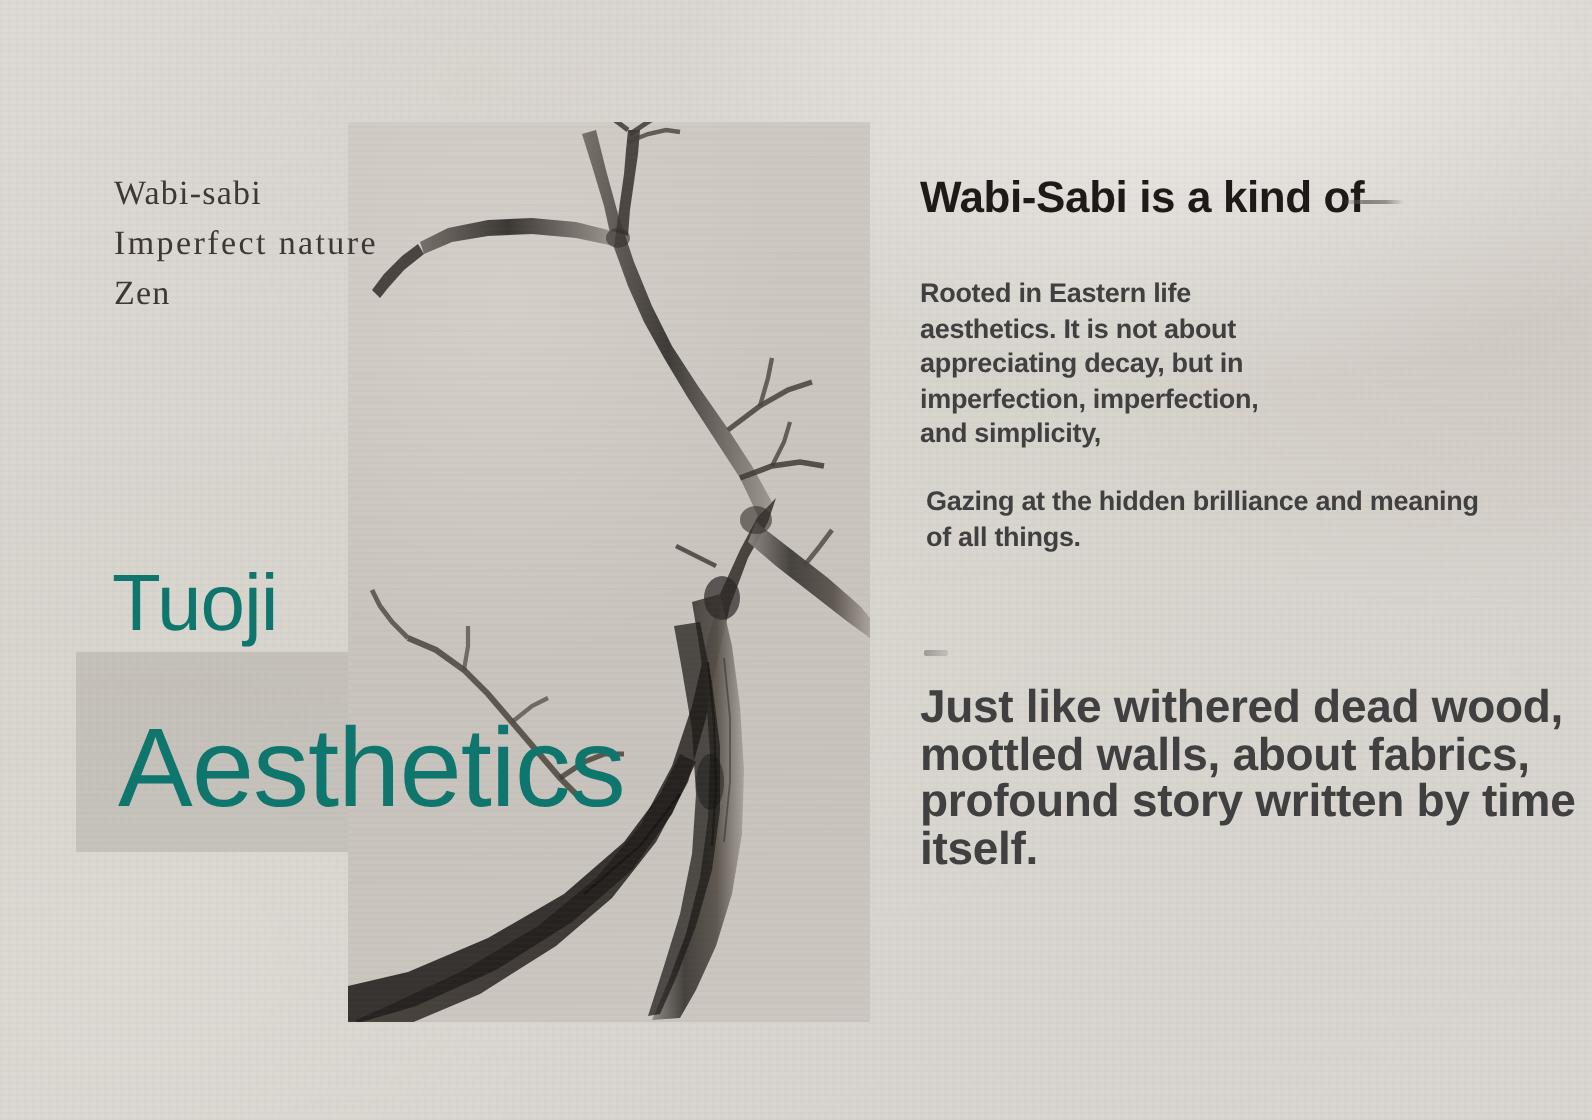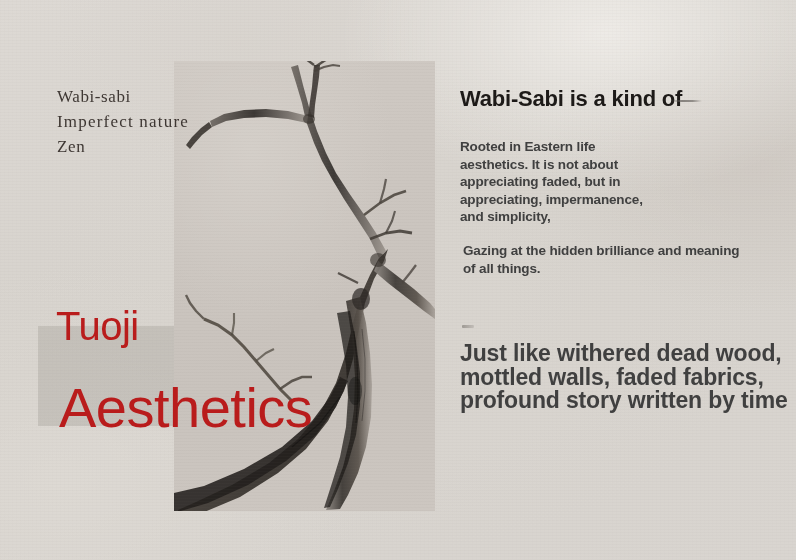--- a/index.html
+++ b/index.html
@@ -96,24 +96,23 @@
     width: 272px;
     height: 100px;
     background: rgba(140,134,128,0.26);
   }
 
   
   .big-title {
     position: absolute;
     font-family: "Liberation Sans", sans-serif;
     font-weight: 400;
-    color: #b91c1c;
+    color: #0f766e;
     letter-spacing: -0.5px;
     white-space: nowrap;
-    margin-top: 24px;
   }
   .title-tuoji {
     left: 56px;
     top: 279px;
     font-size: 40px;
     line-height: 46px;
   }
   .title-aesthetics {
     left: 59px;
     top: 361px;
@@ -287,31 +286,32 @@
   <div class="big-title title-aesthetics">Aesthetics</div>
 
   <div class="right-col">
     <div class="r-head">Wabi-Sabi is a kind of</div>
   </div>
   <div class="hair-rule"></div>
 
   <div class="para para-intro">
     <span class="pline">Rooted in Eastern life</span>
     <span class="pline">aesthetics. It is not about</span>
-    <span class="pline">appreciating faded, but in</span>
-    <span class="pline">appreciating, impermanence,</span>
+    <span class="pline">appreciating decay, but in</span>
+    <span class="pline">imperfection, imperfection,</span>
     <span class="pline">and simplicity,</span>
   </div>
 
   <div class="para para-gaze">
     <span class="pline">Gazing at the hidden brilliance and meaning</span>
     <span class="pline">of all things.</span>
   </div>
 
   <div class="hair-tick"></div>
 
   <div class="para para-closing">
     <span class="pline">Just like withered dead wood,</span>
-    <span class="pline">mottled walls, faded fabrics,</span>
+    <span class="pline">mottled walls, about fabrics,</span>
     <span class="pline">profound story written by time</span>
+    <span class="pline">itself.</span>
   </div>
 
 </div>
 
 </body></html>

